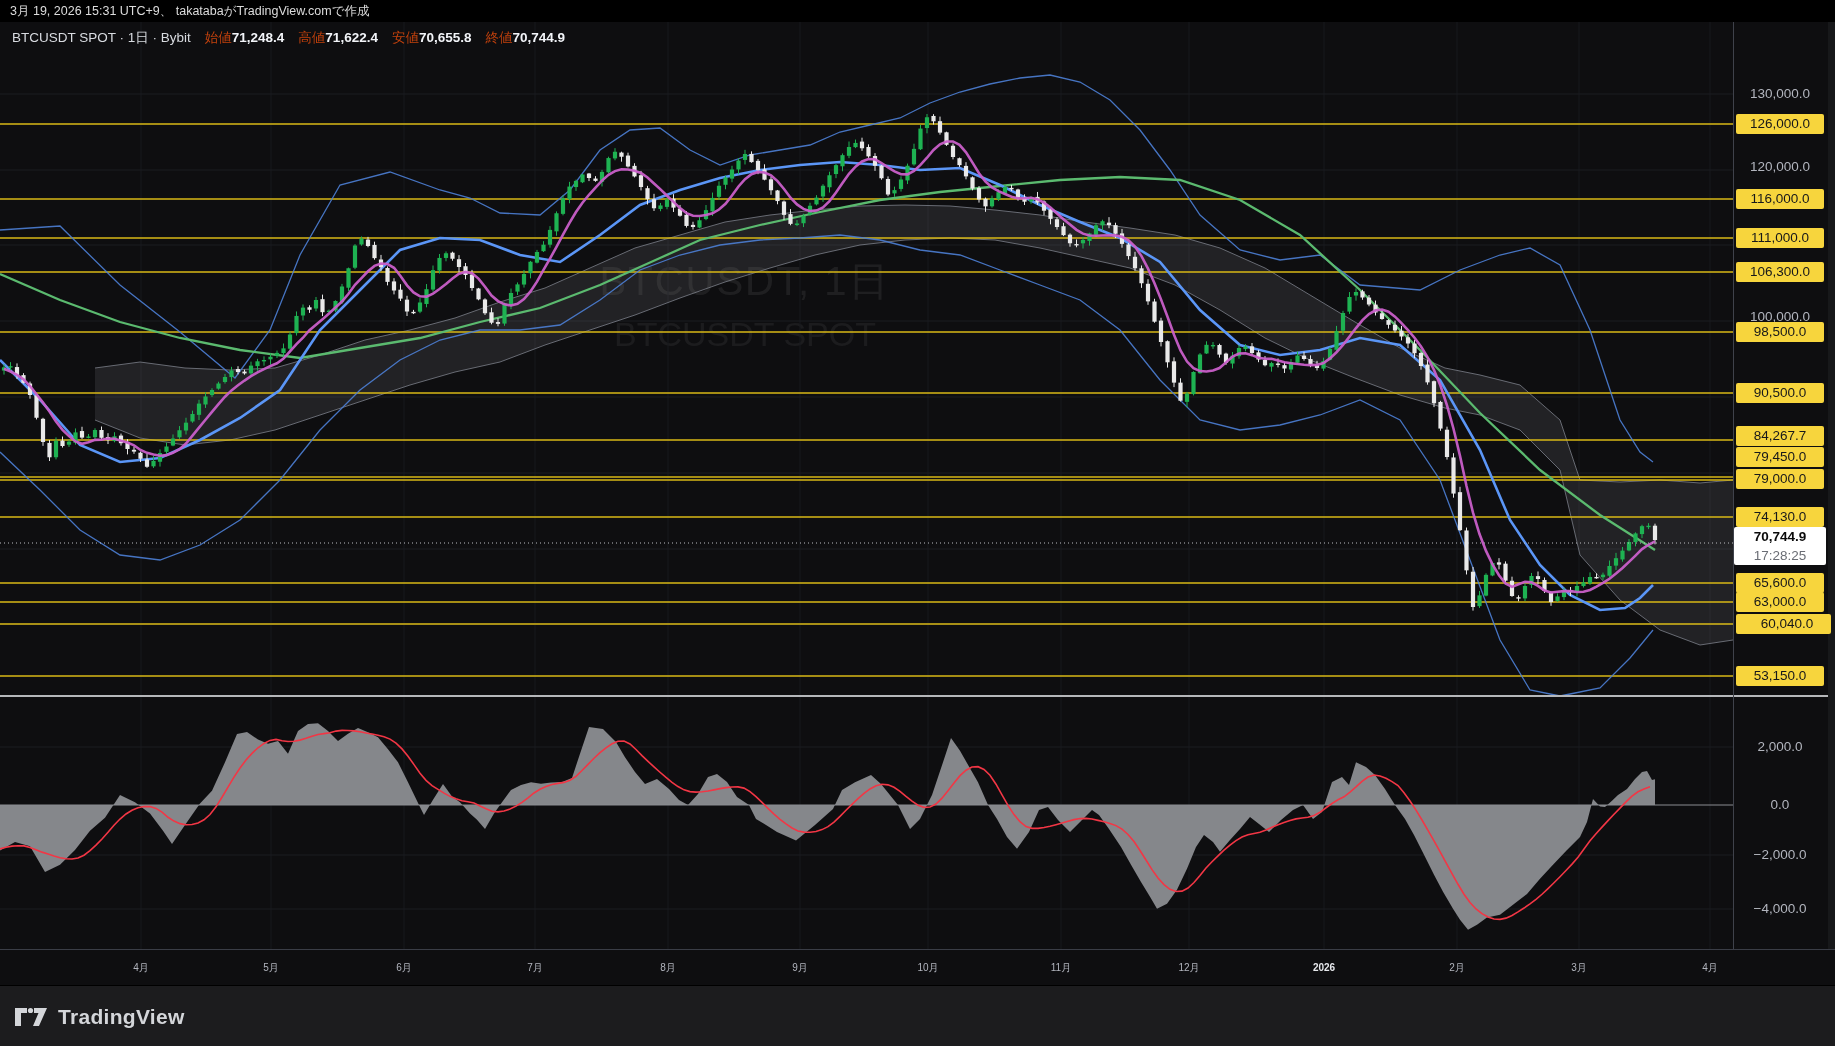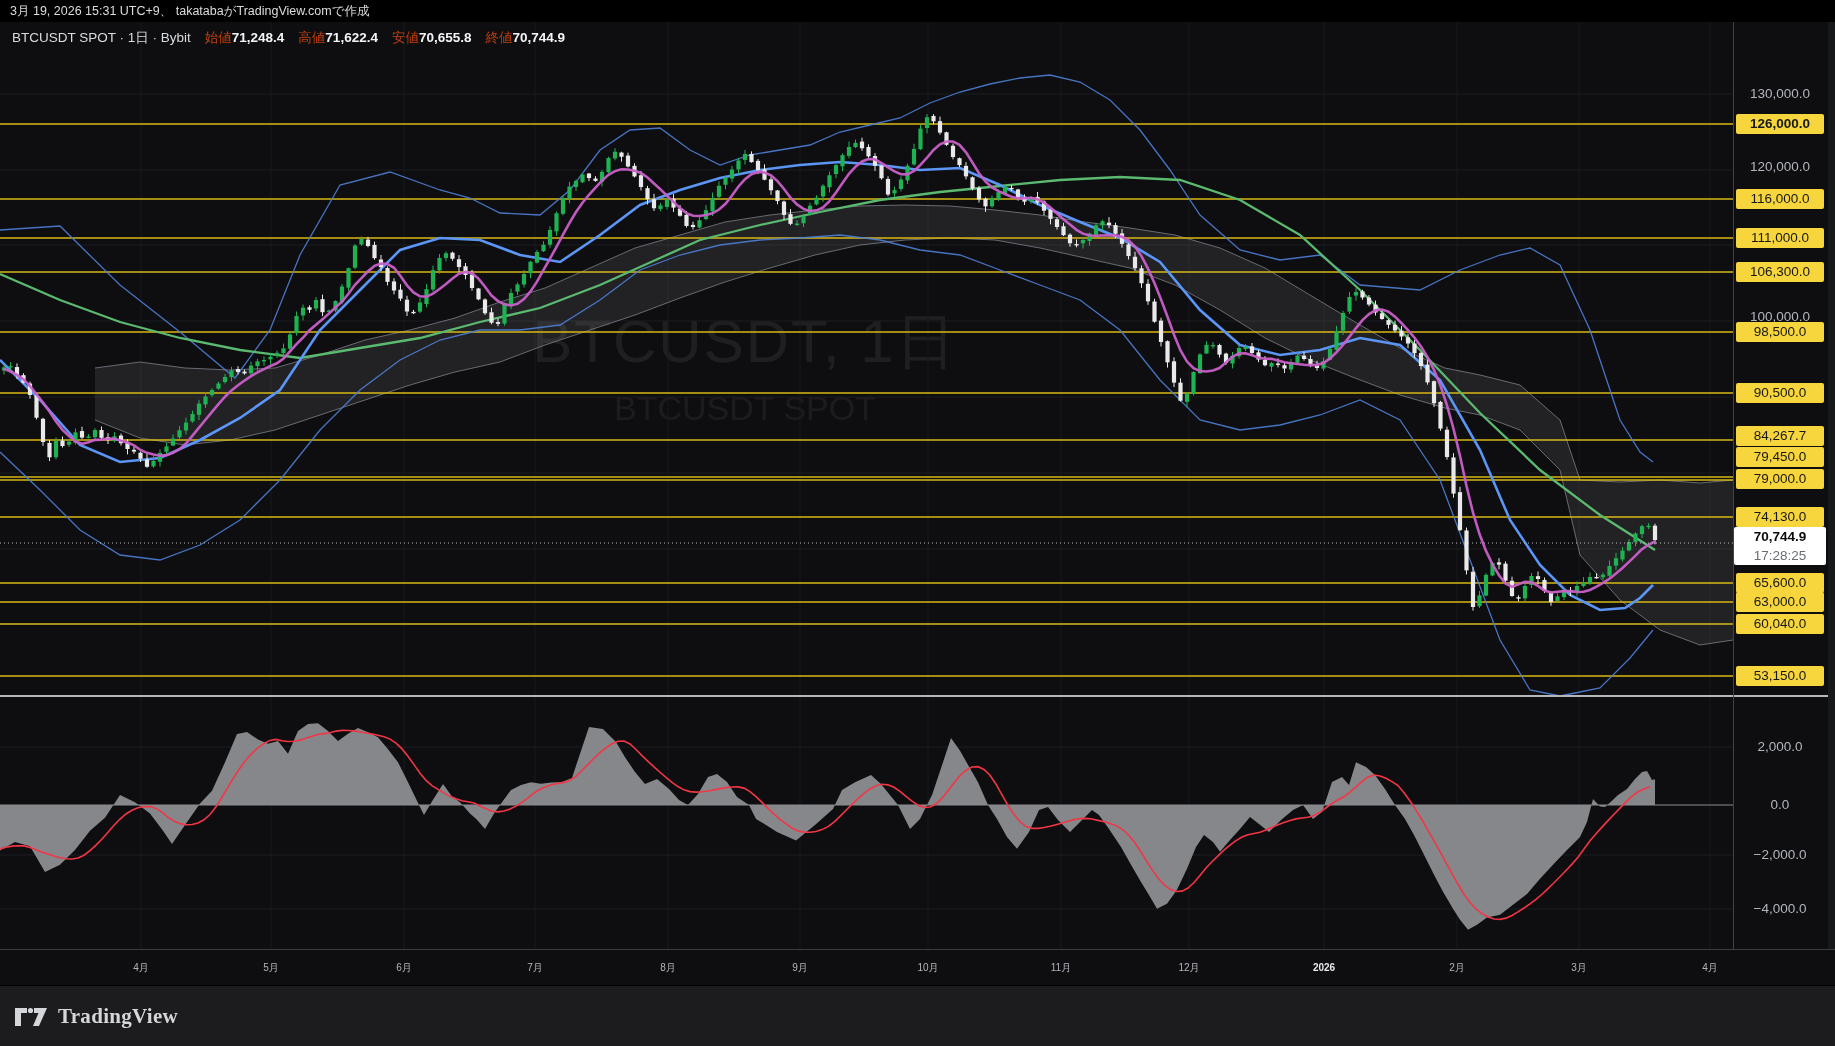--- a/index.html
+++ b/index.html
@@ -8,40 +8,40 @@
        -webkit-font-smoothing:antialiased;}
   #topbar{position:absolute;left:0;top:0;width:1835px;height:16px;background:#000;
           color:#dcdcdc;font-size:12.5px;line-height:22px;padding-left:10px;box-sizing:border-box;}
   #chart-region{position:absolute;left:0;top:22px;width:1835px;height:927px;background:#0e0e10;}
   #legend{position:absolute;left:12px;top:7px;z-index:5;font-size:13.5px;color:#d8dbe0;white-space:nowrap;}
   #legend .sym{color:#d8dbe0;}
   #legend .olab{color:#c2410c;margin-left:14px;}
   #legend .oval{color:#f2f4f8;font-weight:bold;}
   #watermark{position:absolute;left:745px;top:232px;z-index:1;transform:translateX(-50%);
              text-align:center;pointer-events:none;}
-  #watermark .w1{font-size:60px;color:rgba(255,255,255,0.075);letter-spacing:2px;margin-top:48px;}
+  #watermark .w1{font-size:40px;color:rgba(255,255,255,0.075);letter-spacing:2px;}
   #watermark .w2{font-size:34px;color:rgba(255,255,255,0.06);margin-top:6px;}
   #chart-svg{position:absolute;left:0;top:0;z-index:2;}
   .axis-label{position:absolute;left:1736px;width:88px;height:20px;z-index:4;
               font-size:13.5px;line-height:20px;text-align:center;color:#b2b5be;}
   .axis-tag{background:#f7d53d;color:#17181a;border-radius:2px;}
   #last-tag{position:absolute;left:1734px;width:92px;z-index:4;background:#ffffff;border-radius:2px;
             text-align:center;font-size:13.5px;line-height:19px;}
   #last-tag .p{color:#0a0a0a;font-weight:bold;}
   #last-tag .t{color:#6a6d74;}
   .month-label{position:absolute;z-index:4;font-size:10px;color:#b2b5be;transform:translateX(-50%);
                top:0;line-height:36px;}
   .month-label.bold{color:#e6e8ec;font-weight:bold;}
   #time-axis{position:absolute;left:0;top:949px;width:1835px;height:36px;background:#0e0e10;
              border-top:1px solid #3a3d46;z-index:3;}
   #right-strip{position:absolute;left:1828px;top:22px;width:7px;height:963px;background:#17181a;z-index:3;}
   #axis-vline{position:absolute;left:1733px;top:22px;width:1px;height:963px;background:#3f424b;z-index:3;}
   #footer{position:absolute;left:0;top:985px;width:1835px;height:61px;background:#1c1c1e;z-index:6;
           display:flex;align-items:center;border-top:1px solid #000;}
-  #footer .brand{color:#d4d6da;font-size:21px;font-weight:bold;margin-left:10px;letter-spacing:0.3px;font-family:Liberation Serif, serif;}
+  #footer .brand{color:#d4d6da;font-size:21px;font-weight:bold;margin-left:10px;letter-spacing:0.3px;}
   #logo{margin-left:14px;display:block;}
 </style>
 </head>
 <body>
 
 <div id="topbar">
   <span>3月 19, 2026 15:31 UTC+9、 takatabaがTradingView.comで作成</span>
 </div>
 
 <div id="chart-region">
@@ -649,26 +649,26 @@
   <span class="brand">TradingView</span>
 </div>
 
 <div class="axis-label" style="top: 84px;">130,000.0</div>
 <div class="axis-label" style="top: 157px;">120,000.0</div>
 <div class="axis-label" style="top: 307px;">100,000.0</div>
 <div class="axis-label" style="top: 737px;">2,000.0</div>
 <div class="axis-label" style="top: 795px;">0.0</div>
 <div class="axis-label" style="top: 845px;">−2,000.0</div>
 <div class="axis-label" style="top: 899px;">−4,000.0</div>
-<div class="axis-label axis-tag" style="top: 114px; font-weight: bold;">126,000.0</div>
+<div class="axis-label axis-tag" style="top: 114px;">126,000.0</div>
 <div class="axis-label axis-tag" style="top: 189px;">116,000.0</div>
 <div class="axis-label axis-tag" style="top: 228px;">111,000.0</div>
 <div class="axis-label axis-tag" style="top: 262px;">106,300.0</div>
 <div class="axis-label axis-tag" style="top: 322px;">98,500.0</div>
 <div class="axis-label axis-tag" style="top: 383px;">90,500.0</div>
 <div class="axis-label axis-tag" style="top: 426px;">84,267.7</div>
 <div class="axis-label axis-tag" style="top: 447px;">79,450.0</div>
 <div class="axis-label axis-tag" style="top: 469px;">79,000.0</div>
 <div class="axis-label axis-tag" style="top: 507px;">74,130.0</div>
 <div class="axis-label axis-tag" style="top: 573px;">65,600.0</div>
 <div class="axis-label axis-tag" style="top: 592px;">63,000.0</div>
-<div class="axis-label axis-tag" style="top: 614px;">60,040.0</div>
+<div class="axis-label axis-tag" style="top: 614px; padding-left: 7px;">60,040.0</div>
 <div class="axis-label axis-tag" style="top: 666px;">53,150.0</div>
 
 </body></html>

